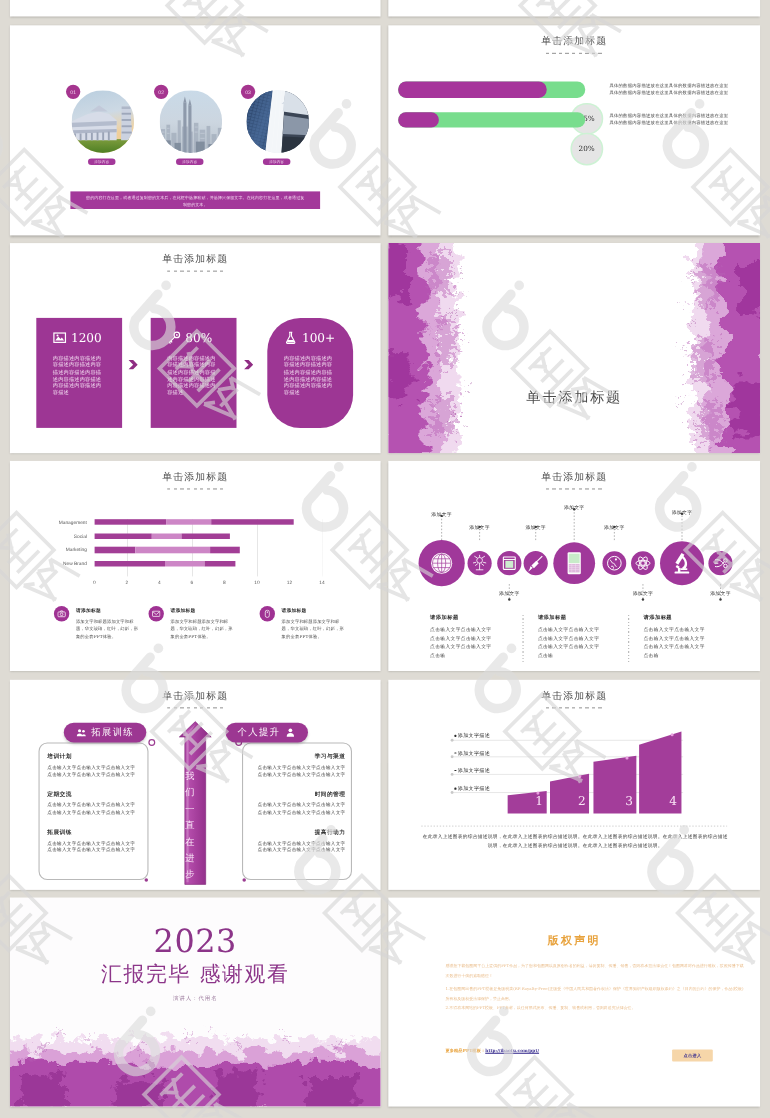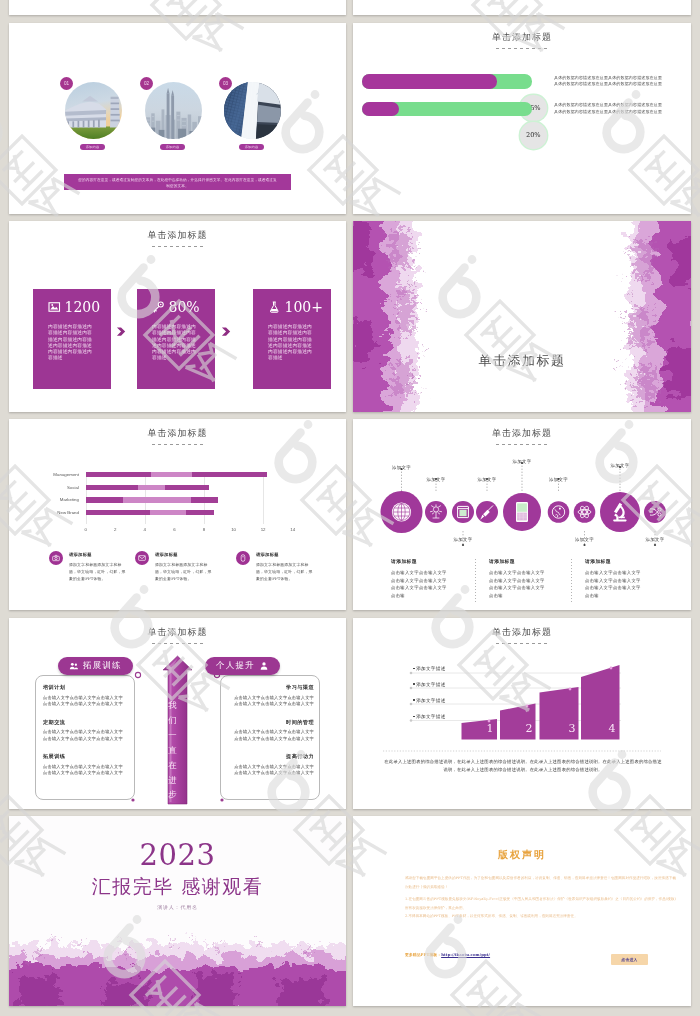--- a/index.html
+++ b/index.html
@@ -98,29 +98,29 @@
   }
   #watermark-layer svg { display:block; width:700px; height:1016px; }
 
   
   .cd-title { top:8px; font-size:9px; }
   .cd-dash  { top:25px; width:52px; }
   .cd-row   { position:absolute; left:0; top:0; width:100%; height:100%; }
   .cd-card  { position:absolute; top:68px; width:78px; height:100px; background:#9d3694; }
   .cd-card.k1 { left:24px; }
   .cd-card.k2 { left:128px; }
-  .cd-card.k3 { left:244px; }
+  .cd-card.k3 { left:234px;border-radius:30px; }
   .cd-arrow { position:absolute; top:105px; width:11px; height:11px; }
   .cd-arrow.a1 { left:107px; }
   .cd-arrow.a2 { left:212px; }
   .cd-arrow svg { width:100%; height:100%; display:block; }
   .cd-head { position:absolute; left:15px; top:12px; display:flex; align-items:center; gap:4px; }
   .cd-ic   { display:block; width:12.5px; height:12px; }
   .cd-ic svg { width:100%; height:100%; display:block; }
-  .cd-val  { font-family:"DejaVu Serif",serif; color:#fff; font-size:14px; line-height:11px;text-align:right; }
+  .cd-val  { font-family:"DejaVu Serif",serif; color:#fff; font-size:11px; line-height:11px;text-align:right; }
   .cd-body {
     position:absolute; left:15px; top:35px; width:48.5px;
     color:#f3ddf1; font-size:4.7px; line-height:6.3px; letter-spacing:.2px;
     font-family:"DejaVu Serif",serif;
   }
 
   
   .wc-bg { position:absolute; left:0; top:0; width:100%; height:100%; display:block; }
   .sec-hex { position:absolute; left:129px; top:44px; width:80px; height:82px; }
   .sec-hex svg { width:100%; height:100%; display:block; }

